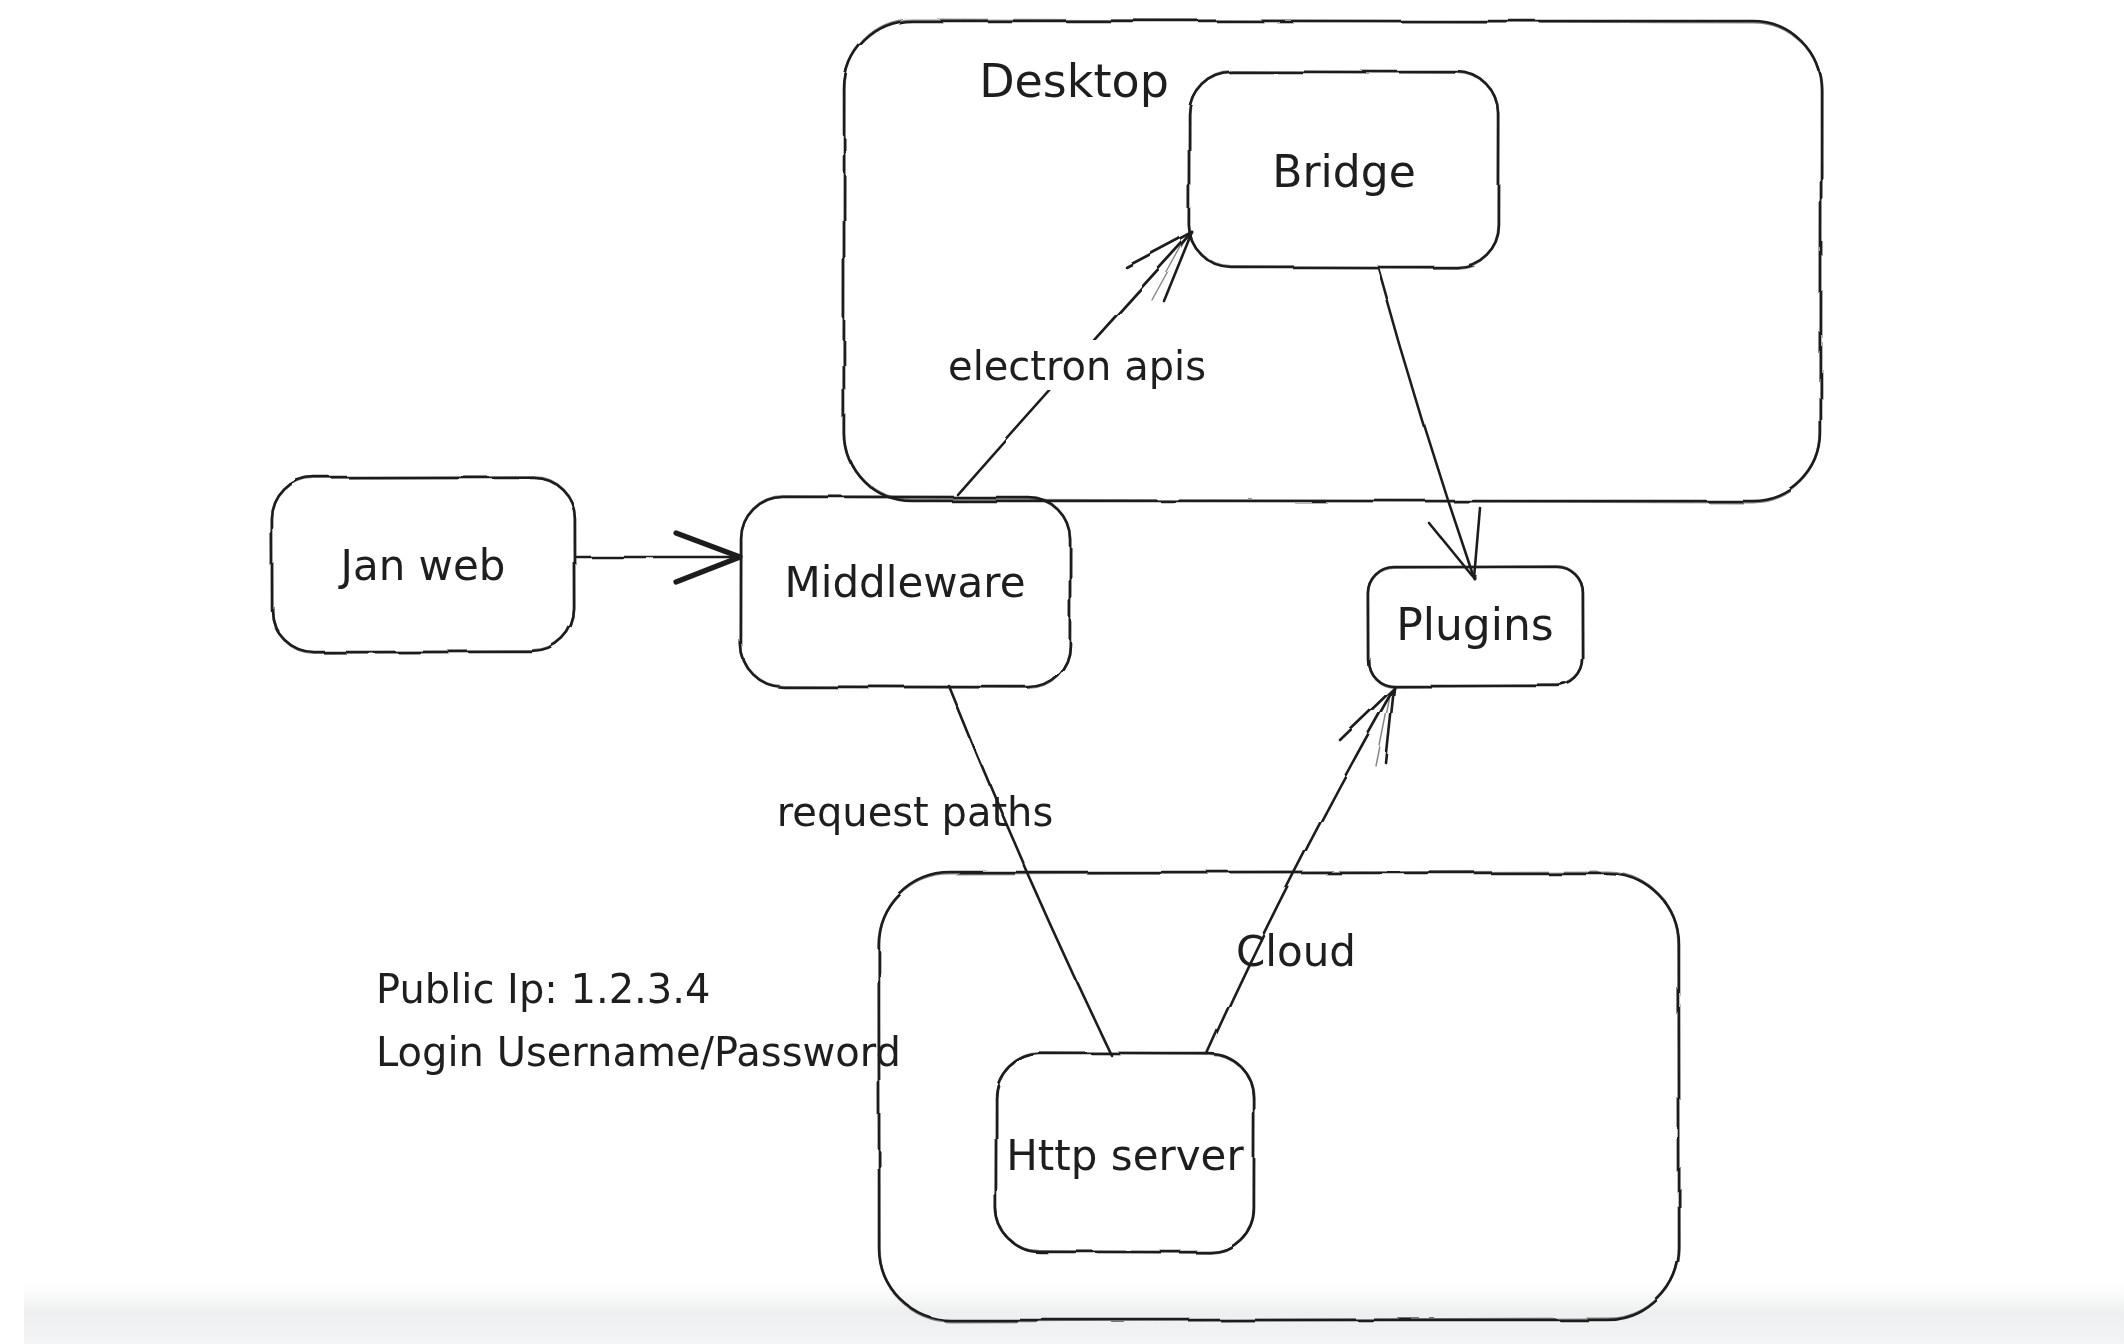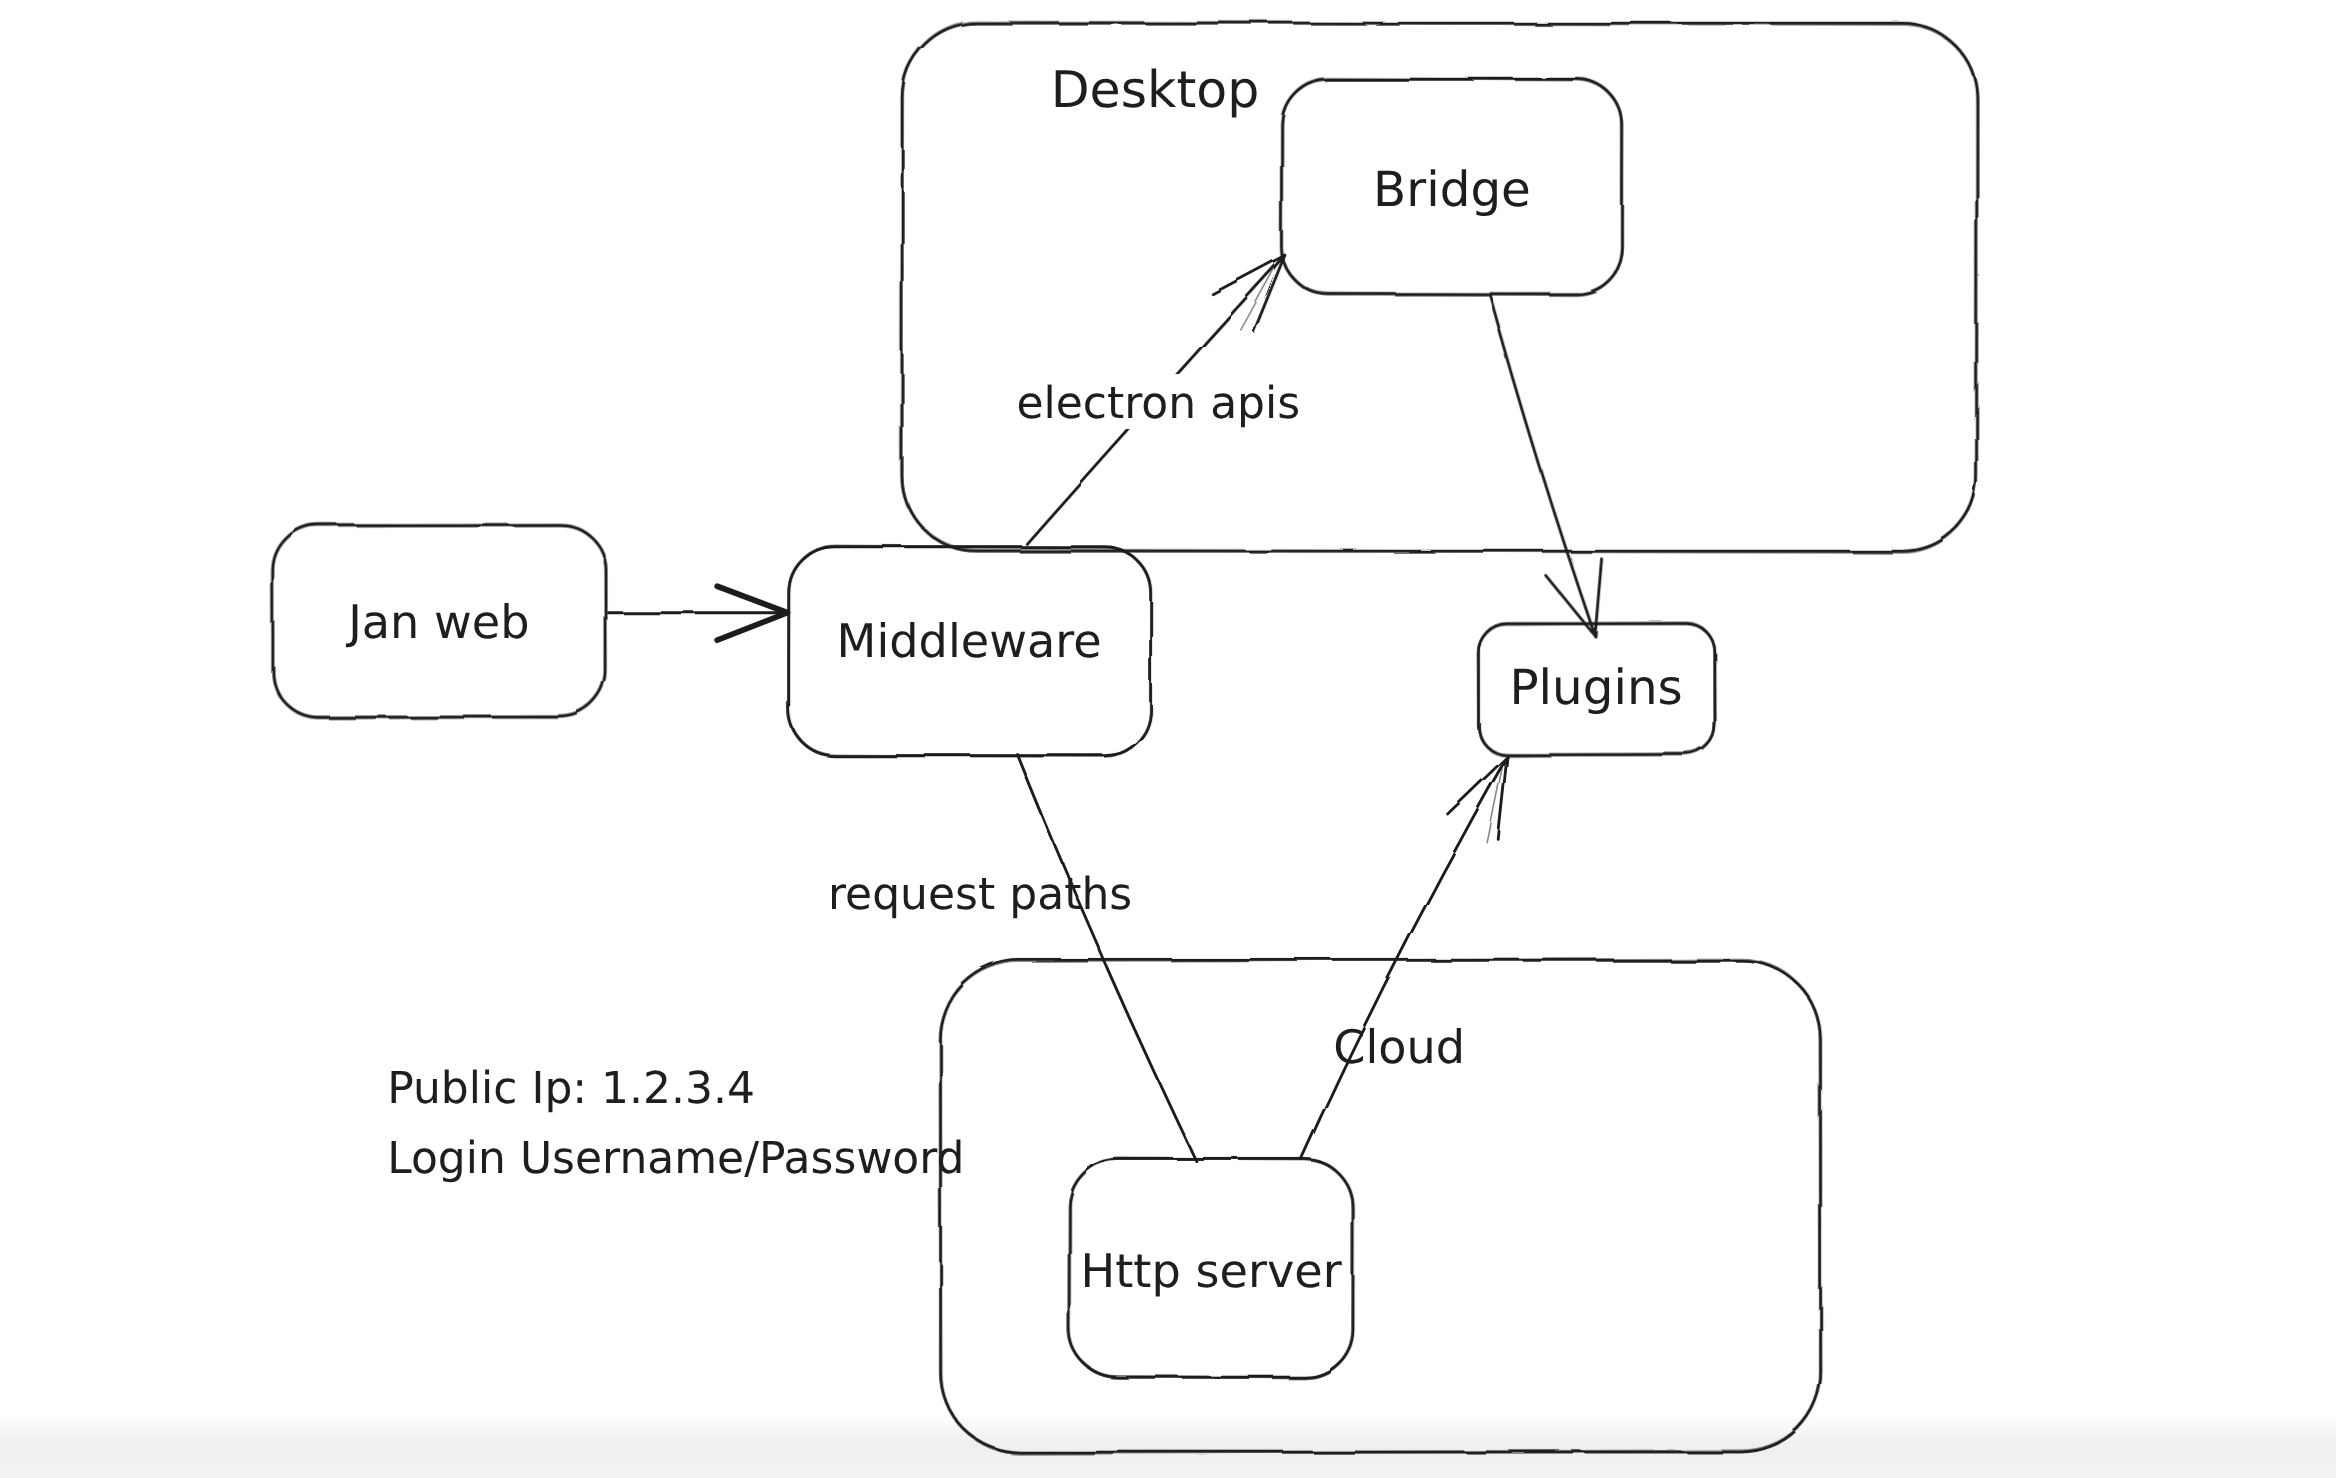--- a/index.html
+++ b/index.html
@@ -1,17 +1,17 @@
 <!DOCTYPE html>
 <html><head>
 <meta charset="utf-8">
 <style>
   html,body{margin:0;padding:0;background:#ffffff;}
   body{width:2124px;height:1344px;overflow:hidden;position:relative;}
-  .stage{position:absolute;inset:0;}
+  .stage{position:absolute;inset:0;padding-left:24px;}
   svg{display:block;}
   .s{fill:none;stroke:#1e1e1e;stroke-width:2.6;stroke-linecap:round;stroke-linejoin:round;}
   .s2{fill:none;stroke:#1e1e1e;stroke-width:1.4;opacity:.55;stroke-linecap:round;}
   .thick{stroke-width:5.2;}
   text{font-family:"DejaVu Sans","Liberation Sans",sans-serif;fill:#1e1e1e;}
   .lbl{text-anchor:middle;}
   .fs46{font-size:46px;} .fs44{font-size:44px;} .fs42{font-size:42px;} .fs40{font-size:40px;}
 </style>
 </head>
 <body>

